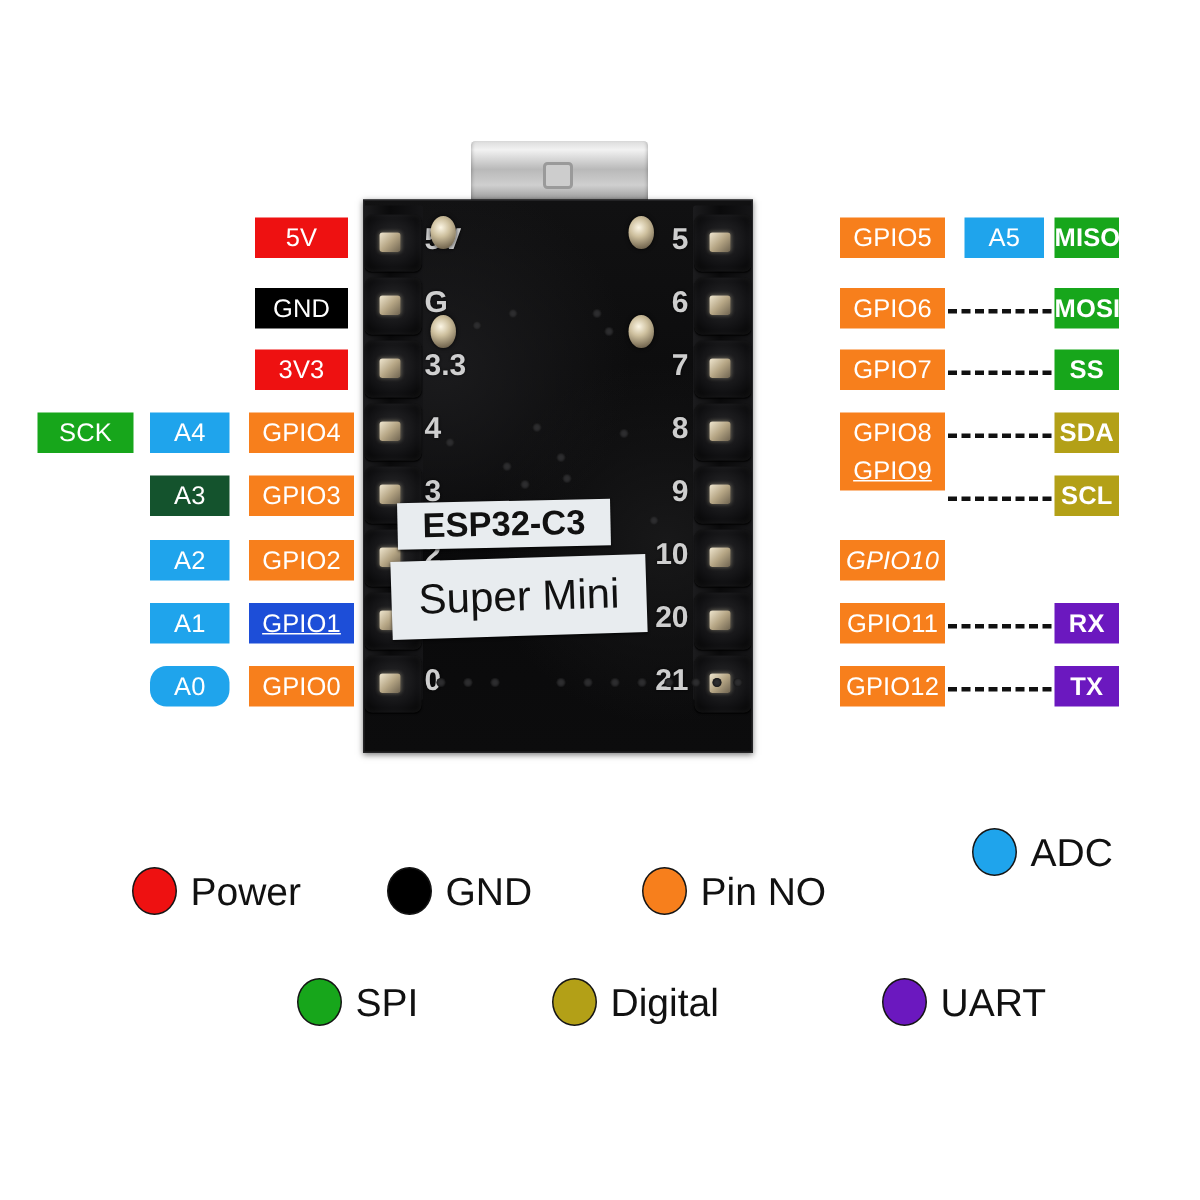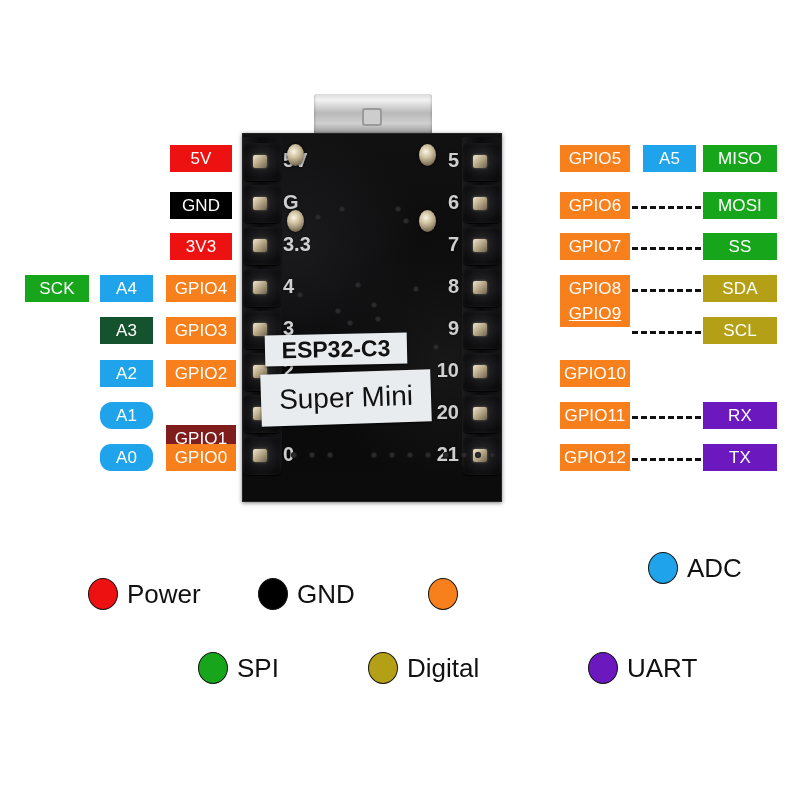--- a/index.html
+++ b/index.html
@@ -29,21 +29,21 @@
     text-align: center;
     color: #ffffff;
     font-size: 17px;
     font-family: "Liberation Sans", sans-serif;
     letter-spacing: 0.1px;
     white-space: nowrap;
     box-sizing: border-box;
   }
   .chip.w-gpio { width: 70px; }
   .chip.w-adc  { width: 53px; }
-  .chip.w-fn   { width: 74px; }
+  .chip.w-fn   { width: 43px; font-weight: bold; }
   .chip.w-pwr  { width: 62px; }
   .chip.w-sck  { width: 64px; }
 
   
   .dash {
     position: absolute;
     height: 0;
     border-top: 3px dashed #111111;
   }
 
@@ -194,22 +194,22 @@
       <div class="chip w-pwr" style="left: 170px; top: 145px; background: rgb(238, 17, 17);">5V</div>
       <div class="chip w-pwr" style="left: 170px; top: 192px; background: rgb(0, 0, 0);">GND</div>
       <div class="chip w-pwr" style="left: 170px; top: 233px; background: rgb(238, 17, 17);">3V3</div>
       <div class="chip w-gpio" style="left: 166px; top: 275px; background: rgb(247, 127, 28);">GPIO4</div>
       <div class="chip w-adc" style="left: 100px; top: 275px; background: rgb(31, 164, 236);">A4</div>
       <div class="chip w-sck" style="left: 25px; top: 275px; background: rgb(23, 166, 27);">SCK</div>
       <div class="chip w-gpio" style="left: 166px; top: 317px; background: rgb(247, 127, 28);">GPIO3</div>
       <div class="chip w-adc" style="left: 100px; top: 317px; background: #14532d;">A3</div>
       <div class="chip w-gpio" style="left: 166px; top: 360px; background: rgb(247, 127, 28);">GPIO2</div>
       <div class="chip w-adc" style="left: 100px; top: 360px; background: rgb(31, 164, 236);">A2</div>
-      <div class="chip w-gpio" style="left: 166px; top: 425px; background: #7f1d1d;">GPIO1</div>
-      <div class="chip w-adc" style="left: 100px; top: 402px; background: rgb(31, 164, 236); border-radius: 12px;">A1</div>
+      <div class="chip w-gpio" style="left: 166px; top: 402px; background: #1d4ed8; text-decoration: underline;">GPIO1</div>
+      <div class="chip w-adc" style="left: 100px; top: 402px; background: rgb(31, 164, 236);">A1</div>
       <div class="chip w-gpio" style="left: 166px; top: 444px; background: rgb(247, 127, 28);">GPIO0</div>
       <div class="chip w-adc" style="left: 100px; top: 444px; background: rgb(31, 164, 236); border-radius: 11px;">A0</div>
     </div>
 
   <div id="board-wrap">
     <div id="usb"></div>
     <div id="pcb">
 
       <div class="hdr left"></div>
       <div class="hdr right"></div>
@@ -304,40 +304,41 @@
       <div class="dash" style="left: 632px; top: 206px; width: 69px;"></div>
       <div class="chip w-gpio" style="left: 560px; top: 233px; background: rgb(247, 127, 28);">GPIO7</div>
       <div class="chip w-fn" style="left: 703px; top: 233px; background: rgb(23, 166, 27);">SS</div>
       <div class="dash" style="left: 632px; top: 247px; width: 69px;"></div>
       <div class="chip w-gpio" style="left: 560px; top: 275px; background: rgb(247, 127, 28);">GPIO8</div>
       <div class="chip w-fn" style="left: 703px; top: 275px; background: rgb(179, 160, 23);">SDA</div>
       <div class="dash" style="left: 632px; top: 289px; width: 69px;"></div>
       <div class="chip w-gpio" style="left: 560px; top: 300px; background: rgb(247, 127, 28); text-decoration: underline;">GPIO9</div>
       <div class="chip w-fn" style="left: 703px; top: 317px; background: rgb(179, 160, 23);">SCL</div>
       <div class="dash" style="left: 632px; top: 331px; width: 69px;"></div>
-      <div class="chip w-gpio" style="left: 560px; top: 360px; background: rgb(247, 127, 28);">GPIO10</div>
+      <div class="chip w-gpio" style="left: 560px; top: 360px; background: rgb(247, 127, 28); font-style: italic;">GPIO10</div>
       <div class="chip w-gpio" style="left: 560px; top: 402px; background: rgb(247, 127, 28);">GPIO11</div>
       <div class="chip w-fn" style="left: 703px; top: 402px; background: rgb(107, 24, 191);">RX</div>
       <div class="dash" style="left: 632px; top: 416px; width: 69px;"></div>
       <div class="chip w-gpio" style="left: 560px; top: 444px; background: rgb(247, 127, 28);">GPIO12</div>
       <div class="chip w-fn" style="left: 703px; top: 444px; background: rgb(107, 24, 191);">TX</div>
       <div class="dash" style="left: 632px; top: 458px; width: 69px;"></div>
     </div>
 
   <div id="legend">
       <div class="legend-item" style="left: 88px; top: 578px;">
         <div class="legend-dot" style="background: rgb(238, 17, 17);"></div>
         <div class="legend-label">Power</div>
       </div>
       <div class="legend-item" style="left: 258px; top: 578px;">
         <div class="legend-dot" style="background: rgb(0, 0, 0);"></div>
         <div class="legend-label">GND</div>
       </div>
       <div class="legend-item" style="left: 428px; top: 578px;">
         <div class="legend-dot" style="background: rgb(247, 127, 28);"></div>
+        <div class="legend-label">Pin NO</div>
       </div>
       <div class="legend-item" style="left: 648px; top: 552px;">
         <div class="legend-dot" style="background: rgb(31, 164, 236);"></div>
         <div class="legend-label">ADC</div>
       </div>
       <div class="legend-item" style="left: 198px; top: 652px;">
         <div class="legend-dot" style="background: rgb(23, 166, 27);"></div>
         <div class="legend-label">SPI</div>
       </div>
       <div class="legend-item" style="left: 368px; top: 652px;">

